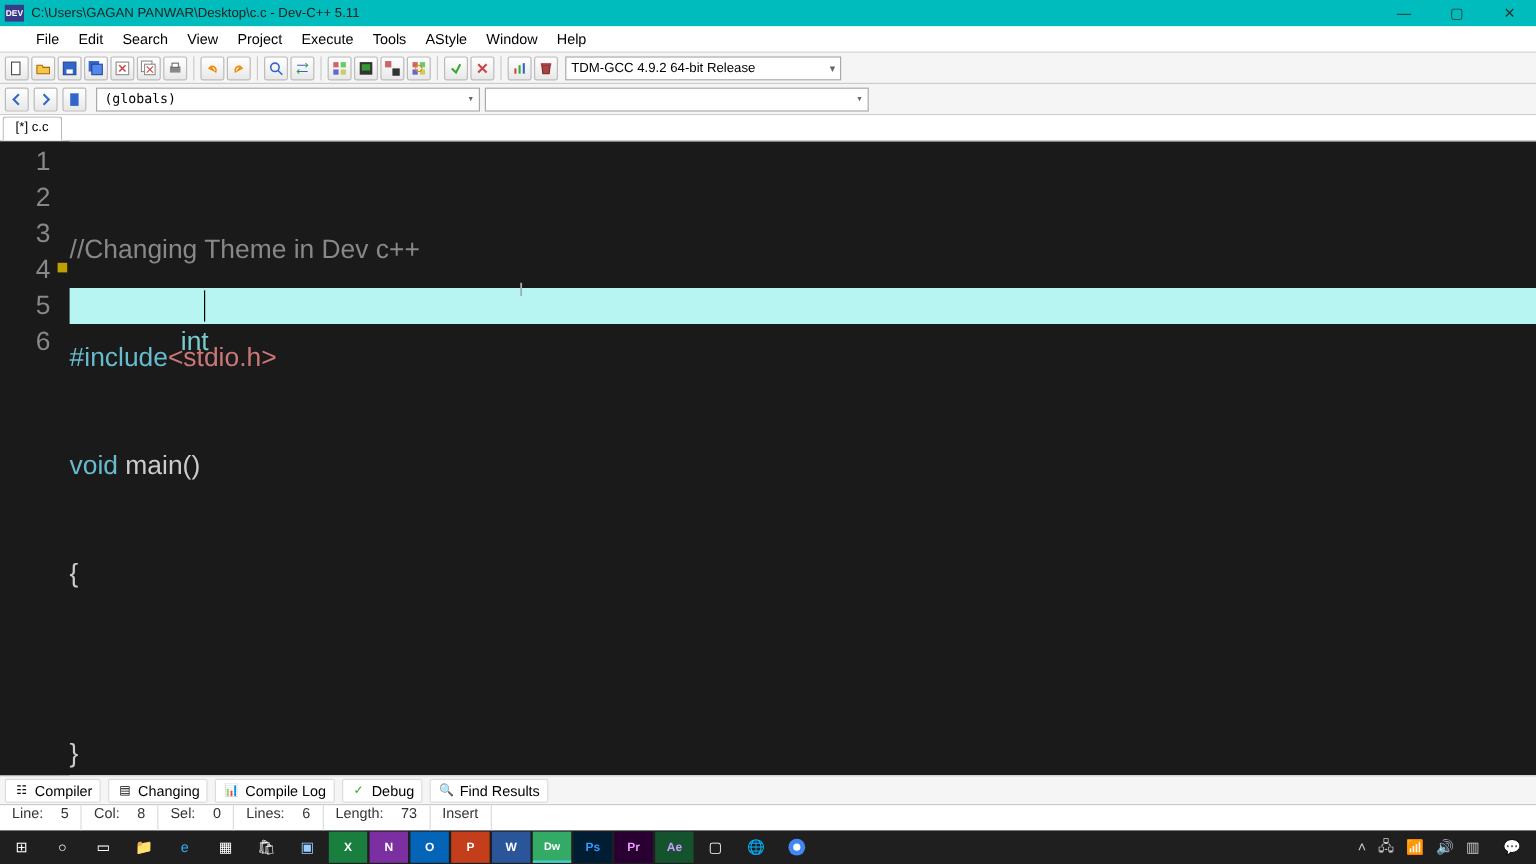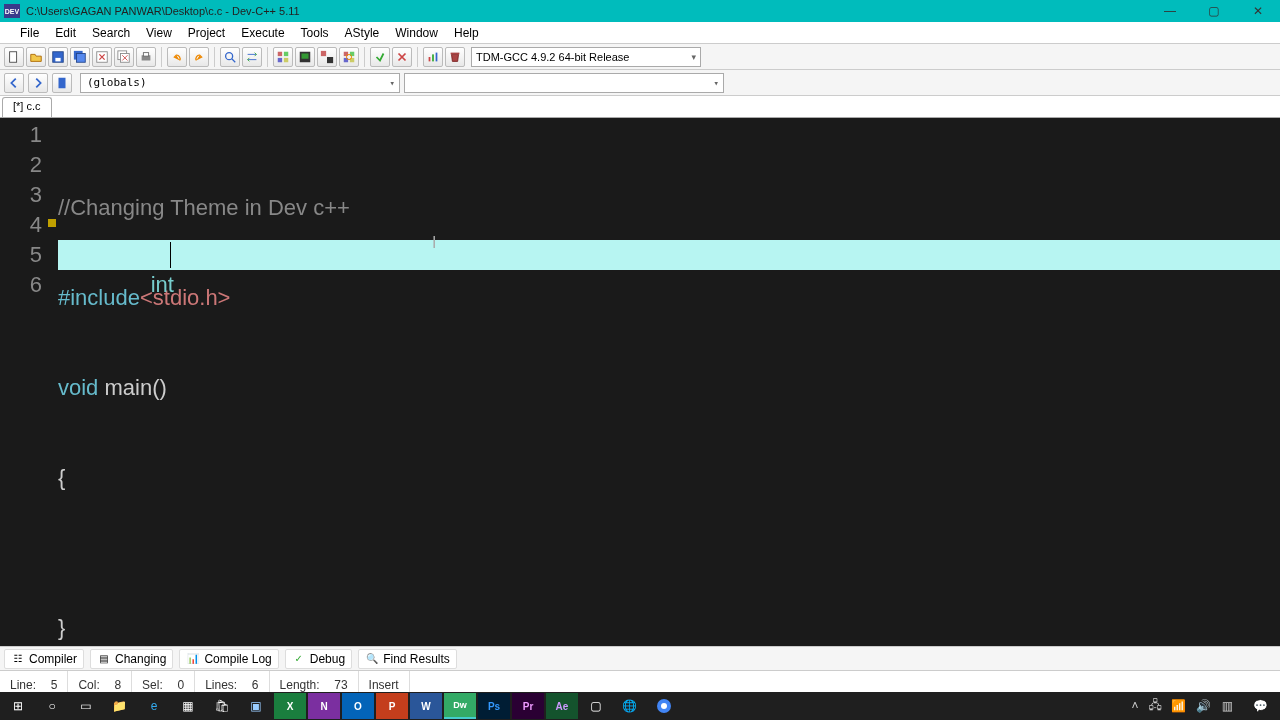--- a/index.html
+++ b/index.html
@@ -4,21 +4,21 @@
 <style>
 * { margin: 0; padding: 0; box-sizing: border-box; font-family: "Segoe UI", Tahoma, sans-serif; }
 html, body { width: 1280px; height: 720px; overflow: hidden; background: #fff; }
 
 .title-bar { height: 22px; background: #00bcbc; display: flex; align-items: center; color: #222; font-size: 11px; }
 .title-bar .app-icon { width: 16px; height: 14px; background: #3a3a8a; margin: 0 6px 0 4px; display:flex;align-items:center;justify-content:center;color:#fff;font-size:7px;font-weight:bold; }
 .title-bar .title-text { flex: 1; }
 .title-bar .win-btns { display: flex; }
 .title-bar .win-btn { width: 44px; height: 22px; display:flex; align-items:center; justify-content:center; font-size:12px; color:#333; cursor:pointer; }
 
-.menu-bar { height: 22px; background: #fff; border-bottom: 1px solid #ccc; display:flex; align-items:center; font-size:12px; padding-left:12px; }
+.menu-bar { height: 22px; background: #fff; border-bottom: 1px solid #ccc; display:flex; align-items:center; font-size:12px; padding-left:22px; }
 .menu-bar .menu-item { padding: 2px 8px; cursor:pointer; }
 
 .toolbar { height: 26px; background: #f5f5f5; border-bottom: 1px solid #ccc; display:flex; align-items:center; padding:0 4px; gap:2px; }
 .toolbar .sep { width:1px; height:20px; background:#ccc; margin:0 3px; }
 .tbtn { width:20px; height:20px; border:1px solid #bbb; background:linear-gradient(#fff,#e8e8e8); border-radius:2px; display:flex; align-items:center; justify-content:center; font-size:11px; cursor:pointer; }
 .tbtn svg { width:14px; height:14px; }
 .compiler-select { height:20px; width:230px; border:1px solid #aaa; background:#fff; font-size:11px; padding:0 16px 0 4px; position:relative; display:flex; align-items:center; cursor:pointer; margin-left:4px; }
 .compiler-select::after { content:"▾"; position:absolute; right:4px; color:#666; font-size:9px; }
 
 .toolbar2 { height: 26px; background:#f5f5f5; border-bottom:1px solid #ccc; display:flex; align-items:center; padding:0 4px; gap:4px; }
@@ -42,21 +42,21 @@
 .keyword { color:#6bc; }
 .string { color:#c77; }
 .brace { color:#ccc; }
 .ibeam { position:absolute; left:374px; top:110px; color:#aaa; font-size:16px; }
 
 .bottom-tabs { height:24px; background:#f5f5f5; border-top:1px solid #ccc; display:flex; align-items:center; padding:0 4px; gap:6px; font-size:12px; }
 .btab { display:flex; align-items:center; gap:4px; padding:2px 6px; border:1px solid #ddd; border-radius:2px; background:#fff; cursor:pointer; }
 .btab .ico { width:14px; height:14px; display:flex; align-items:center; justify-content:center; font-size:10px; }
 
 .status-bar { height:22px; background:#fff; border-top:1px solid #ccc; display:flex; align-items:center; font-size:12px; color:#333; }
-.status-bar .cell { padding:0 10px; border-right:1px solid #ddd; height:100%; display:flex; align-items:flex-end; gap:4px; }
+.status-bar .cell { padding:0 10px; border-right:1px solid #ddd; height:100%; display:flex; align-items:flex-start; gap:4px; }
 
 .taskbar { height:28px; background:#1f1f1f; display:flex; align-items:center; padding:0 2px; gap:2px; }
 .taskbar .titem { width:32px; height:26px; display:flex; align-items:center; justify-content:center; color:#fff; font-size:12px; cursor:pointer; }
 .taskbar .titem.active { border-bottom:2px solid #4cc; }
 .taskbar .tray { margin-left:auto; display:flex; align-items:center; gap:10px; color:#ccc; font-size:11px; padding-right:10px; }
 .taskbar .tray .ticon { font-size:12px; }.ic-green{color:#3a3}
 </style>
 </head>
 <body>
 

